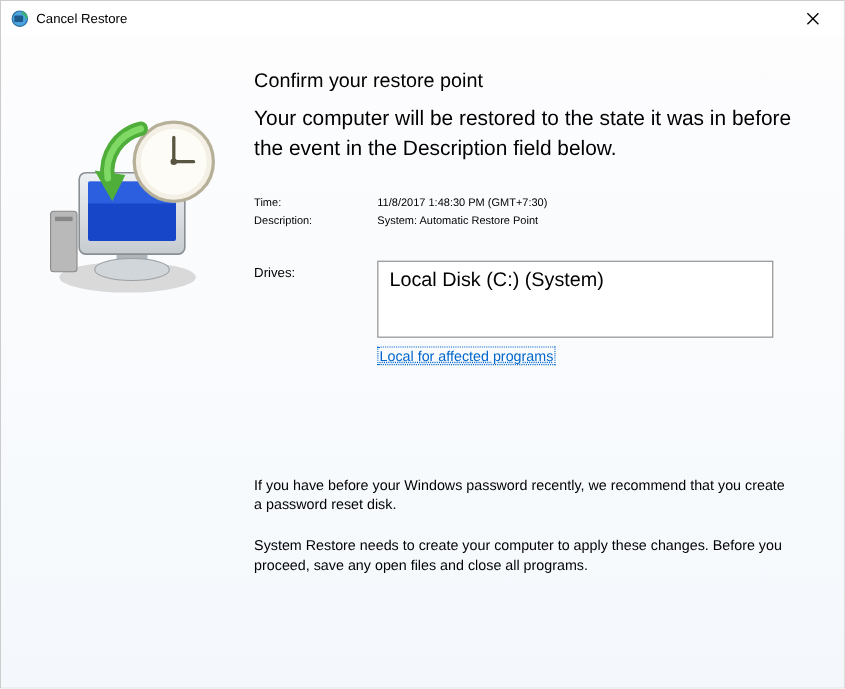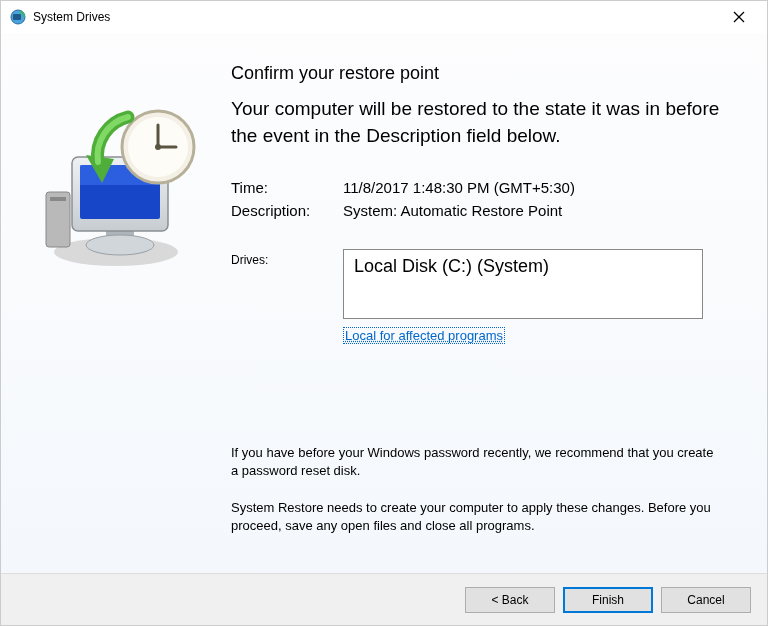--- a/index.html
+++ b/index.html
@@ -74,21 +74,21 @@
       margin-bottom: 12px;
     }
     .subtext {
       font-size: 19px;
       line-height: 1.4;
       margin-bottom: 30px;
       color: #000;
     }
     .info-row {
       display: flex;
-      font-size: 15px;
+      font-size: 10px;
       margin-bottom: 6px;
     }
     .info-label {
       width: 112px;
       color: #000;
     }
     .info-value { color: #000; }
     .drives-row {
       display: flex;
       margin-top: 30px;
@@ -145,21 +145,21 @@
 <div class="window">
   <div class="titlebar">
     <span class="titlebar-icon">
       <svg viewBox="0 0 18 18" width="18" height="18">
         <circle cx="9" cy="9" r="7" fill="#4aa3df" stroke="#2a6fa0" stroke-width="1"></circle>
         <rect x="4" y="6" width="8" height="6" rx="1" fill="#1e5a8a"></rect>
         <path d="M12 4 A5 5 0 0 1 15 9" fill="none" stroke="#3cb371" stroke-width="2"></path>
         <polygon points="12,2 14,5 10,5" fill="#3cb371"></polygon>
       </svg>
     </span>
-    <span class="titlebar-text">System Drives</span>
+    <span class="titlebar-text">Cancel Restore</span>
     <div class="close-btn">
       <svg width="12" height="12" viewBox="0 0 12 12">
         <line x1="1" y1="1" x2="11" y2="11" stroke="#000" stroke-width="1.2"></line>
         <line x1="11" y1="1" x2="1" y2="11" stroke="#000" stroke-width="1.2"></line>
       </svg>
     </div>
   </div>
 
   <div class="content-area">
     <div class="left-pane">
@@ -195,21 +195,21 @@
         </defs>
       </svg>
     </div>
 
     <div class="right-pane">
       <div class="heading">Confirm your restore point</div>
       <div class="subtext">Your computer will be restored to the state it was in before the event in the Description field below.</div>
 
       <div class="info-row">
         <div class="info-label">Time:</div>
-        <div class="info-value">11/8/2017 1:48:30 PM (GMT+5:30)</div>
+        <div class="info-value">11/8/2017 1:48:30 PM (GMT+7:30)</div>
       </div>
       <div class="info-row">
         <div class="info-label">Description:</div>
         <div class="info-value">System: Automatic Restore Point</div>
       </div>
 
       <div class="drives-row">
         <div class="info-label" style="padding-top:4px;">Drives:</div>
         <div class="drives-box">
           <div>Local Disk (C:) (System)</div>
@@ -217,18 +217,13 @@
       </div>
       <a class="scan-link">Local for affected programs</a>
 
       <div class="bottom-text">
         <p>If you have before your Windows password recently, we recommend that you create a password reset disk.</p>
         <p>System Restore needs to create your computer to apply these changes. Before you proceed, save any open files and close all programs.</p>
       </div>
     </div>
   </div>
 
-  <div class="button-bar">
-    <button class="btn">&lt; Back</button>
-    <button class="btn default">Finish</button>
-    <button class="btn">Cancel</button>
-  </div>
 </div>
 
 </body></html>

